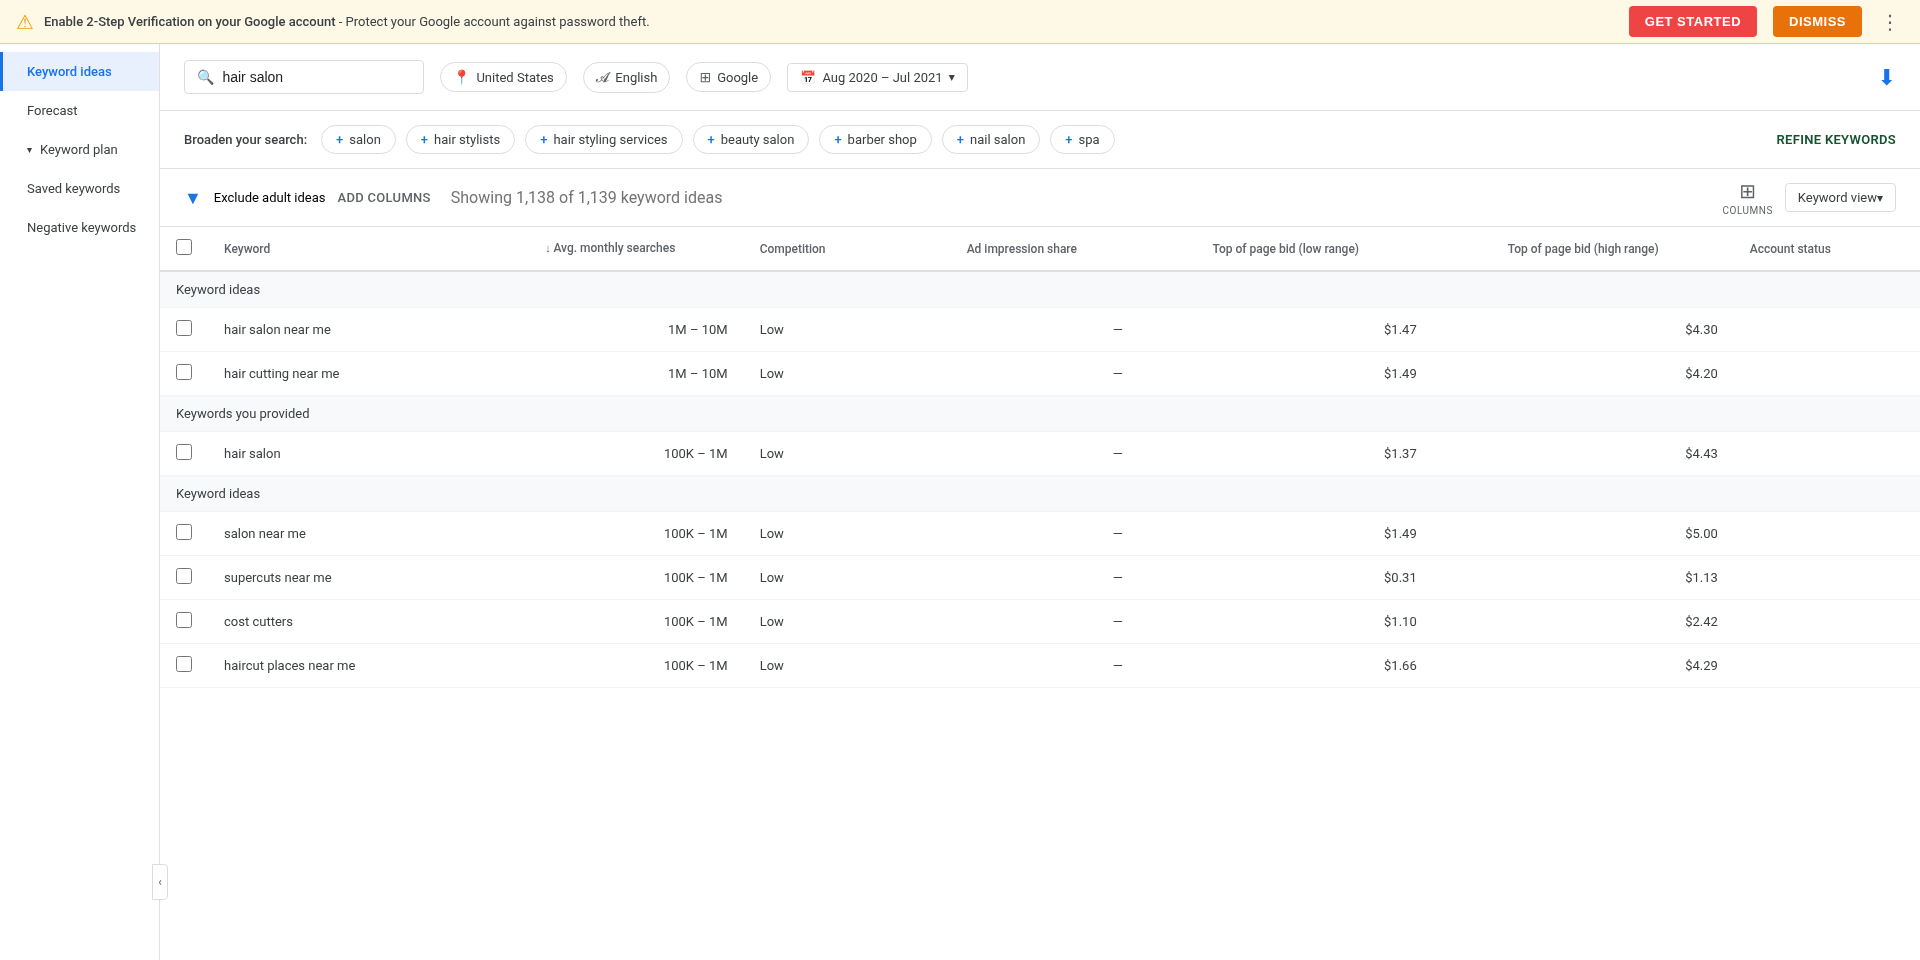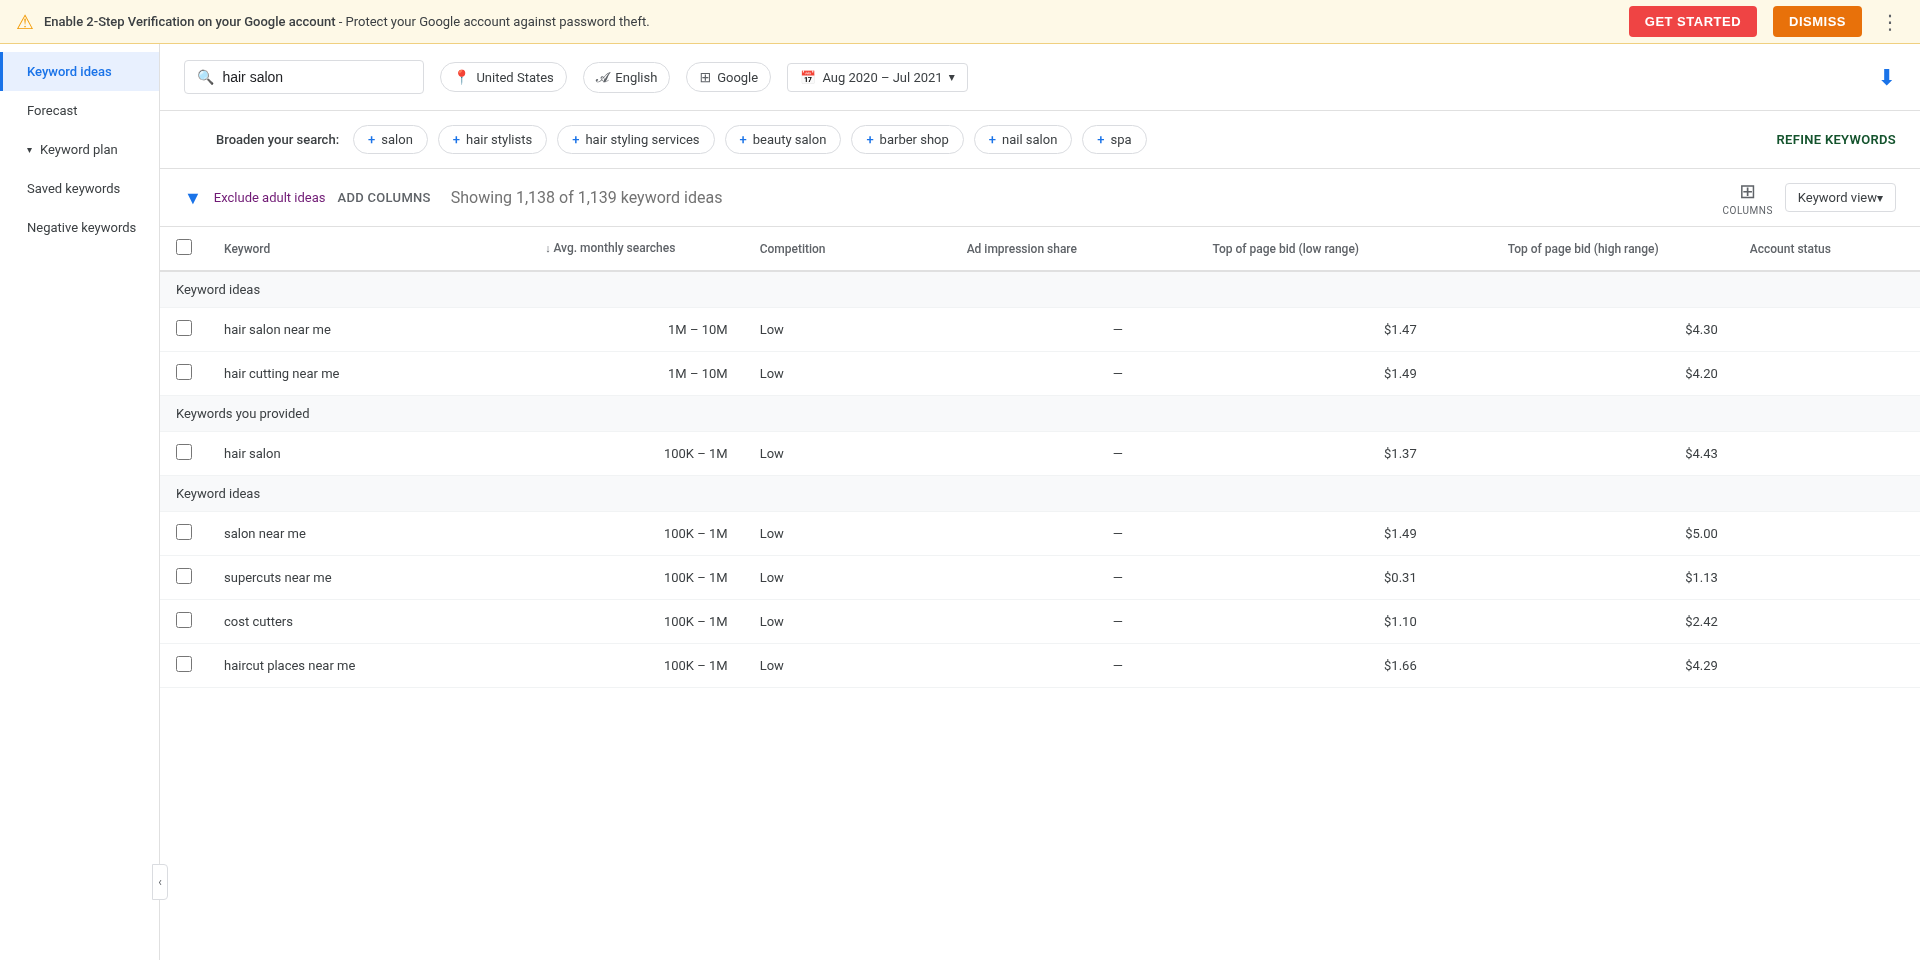--- a/index.html
+++ b/index.html
@@ -131,21 +131,21 @@
 
     
     .broaden-area {
       padding: 14px 24px;
       border-bottom: 1px solid #e0e0e0;
       display: flex;
       align-items: center;
       gap: 10px;
       flex-wrap: wrap;
     }
-    .broaden-label { font-size: 13px; color: #3c4043; font-weight: 500; margin-right: 4px; margin-left: 32px; }
+    .broaden-label { font-size: 13px; color: #3c4043; font-weight: 500; margin-right: 4px; }
     .keyword-chip {
       display: flex;
       align-items: center;
       gap: 6px;
       border: 1px solid #dadce0;
       border-radius: 20px;
       padding: 6px 14px;
       font-size: 13px;
       color: #3c4043;
       cursor: pointer;
@@ -166,21 +166,21 @@
     
     .table-toolbar {
       padding: 10px 24px;
       display: flex;
       align-items: center;
       gap: 12px;
       border-bottom: 1px solid #e0e0e0;
     }
     .filter-icon { color: #1a73e8; font-size: 18px; }
     .exclude-adult {
-      color: #701a75;
+      color: #000000;
       font-size: 13px;
       cursor: pointer;
     }
     .add-filter {
       color: #5f6368;
       font-size: 13px;
       font-weight: 500;
       cursor: pointer;
       letter-spacing: 0.3px;
     }

